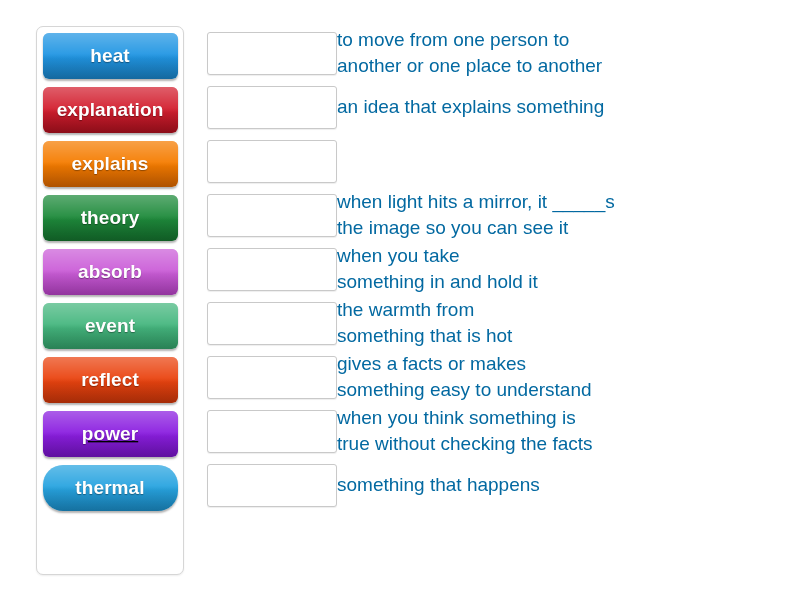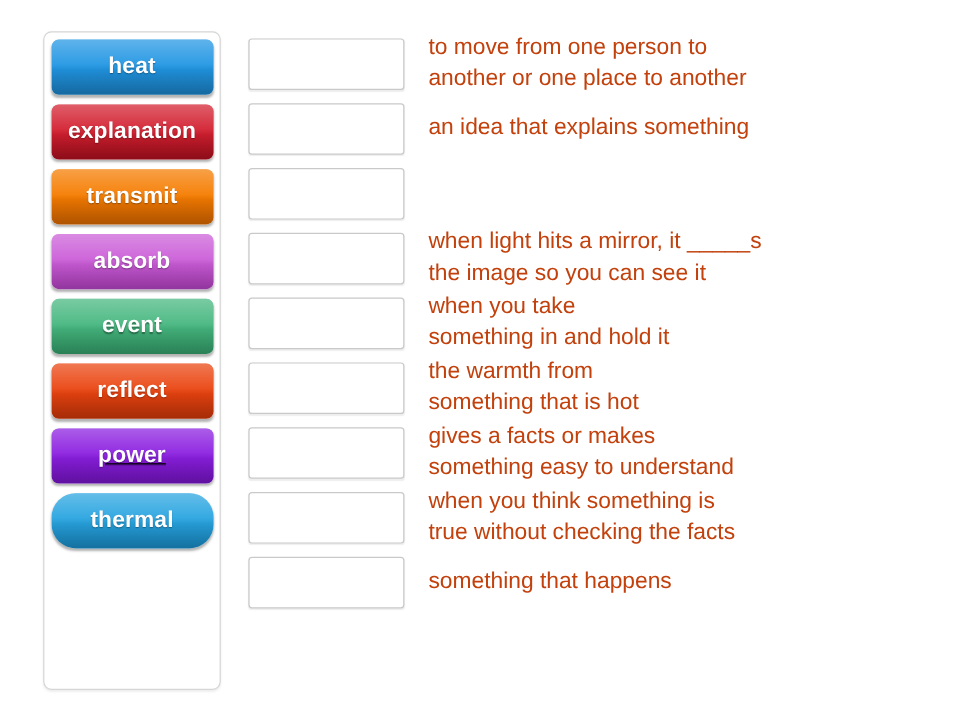--- a/index.html
+++ b/index.html
@@ -96,41 +96,44 @@
     box-sizing: border-box;
     border: 1px solid #c9c9c9;
     border-radius: 3px;
     background: #ffffff;
     box-shadow: 0 1px 1px rgba(0,0,0,0.07);
     cursor: pointer;
   }
 
   .definition {
     flex: 1 1 auto;
-    margin-left: 20px;
-    color: #c2410c;
+    margin-left: 0;
+    color: #0369a1;
     font-size: 19px;
     line-height: 26px;
     white-space: pre-line;
   }
 </style>
 </head>
 <body>
 
 <div id="activity">
 
   <div id="word-tray">
       <div class="word-tile" style="background: linear-gradient(rgb(33, 150, 227) 0%, rgb(33, 150, 227) 50%, rgb(27, 134, 204) 100%);">
         <span class="word-label">heat</span>
       </div>
       <div class="word-tile" style="background: linear-gradient(rgb(211, 32, 48) 0%, rgb(211, 32, 48) 50%, rgb(179, 16, 31) 100%);">
         <span class="word-label">explanation</span>
       </div>
       <div class="word-tile" style="background: linear-gradient(rgb(245, 124, 0) 0%, rgb(245, 124, 0) 50%, rgb(224, 106, 0) 100%);">
-        <span class="word-label">transmit</span>
+        <span class="word-label">explains</span>
+      </div>
+      <div class="word-tile" style="background: linear-gradient(rgb(31, 139, 60) 0%, rgb(31, 139, 60) 50%, rgb(21, 117, 47) 100%);">
+        <span class="word-label">theory</span>
       </div>
       <div class="word-tile" style="background: linear-gradient(rgb(203, 94, 216) 0%, rgb(203, 94, 216) 50%, rgb(187, 68, 202) 100%);">
         <span class="word-label">absorb</span>
       </div>
       <div class="word-tile" style="background: linear-gradient(rgb(70, 183, 127) 0%, rgb(70, 183, 127) 50%, rgb(53, 165, 109) 100%);">
         <span class="word-label">event</span>
       </div>
       <div class="word-tile" style="background: linear-gradient(rgb(234, 68, 16) 0%, rgb(234, 68, 16) 50%, rgb(211, 56, 10) 100%);">
         <span class="word-label">reflect</span>
       </div>

